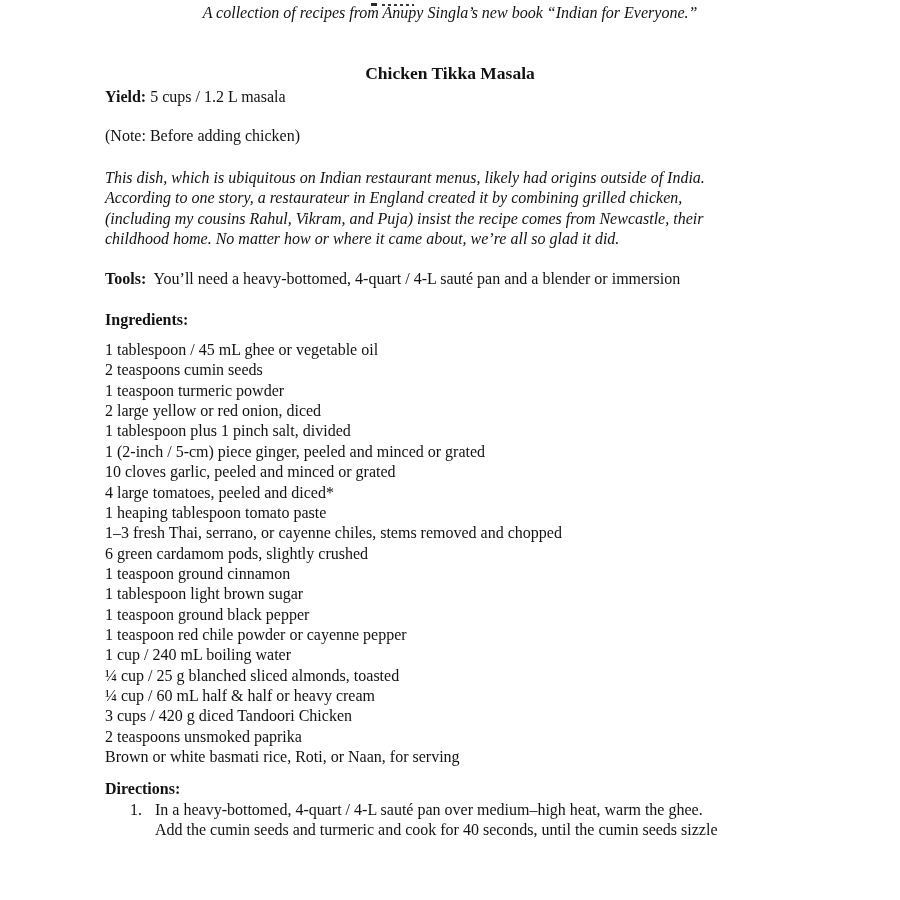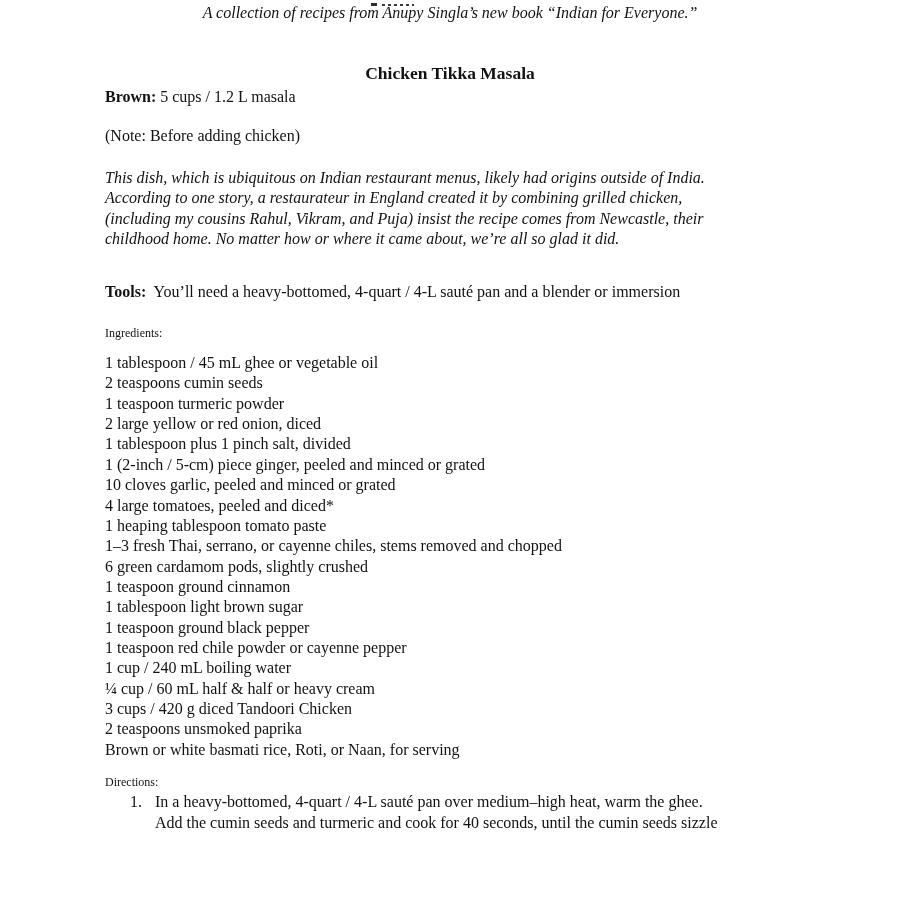--- a/index.html
+++ b/index.html
@@ -55,24 +55,24 @@
     font-size: 17.5px;
     line-height: 21px;
     font-weight: bold;
   }
   .yield { margin-top: 3px; }
   .note  { margin-top: 18px; }
   .intro {
     margin-top: 22px;
     font-style: italic;
   }
-  .tools { margin-top: 33px; }
+  .tools { margin-top: 20px; }
   .section-heading {
-    font-weight: normal;
-    font-size: 12px;
+    font-weight: bold;
+    font-size: 16px;
     line-height: 20.35px;
   }
   .ingredients-heading { margin-top: 20px; }
   .ingredients-list {
     margin-top: 10px;
     list-style: none;
   }
   .ingredient-line { display: block; }
   .directions-heading { margin-top: 12px; }
   .direction-item {
@@ -94,21 +94,21 @@
     <span class="blob"></span>
     <span class="dashes"></span>
   </div>
 
   <div class="content">
 
     <p class="subtitle">A collection of recipes from Anupy Singla’s new book “Indian for Everyone.”</p>
 
     <h1 class="title"><span class="b">Chicken </span><span class="i b">Tikka Masala</span></h1>
 
-    <p class="yield"><span class="b">Brown:</span><span> 5 cups / 1.2 L </span><span class="i">masala</span></p>
+    <p class="yield"><span class="b">Yield:</span><span> 5 cups / 1.2 L </span><span class="i">masala</span></p>
 
     <p class="note">(Note: Before adding chicken)</p>
 
     <div class="intro">
       <div>This dish, which is ubiquitous on Indian restaurant menus, likely had origins outside of India.</div>
       <div>According to one story, a restaurateur in England created it by combining grilled chicken,</div>
       <div>(including my cousins Rahul, Vikram, and Puja) insist the recipe comes from Newcastle, their</div>
       <div>childhood home. No matter how or where it came about, we’re all so glad it did.</div>
     </div>
 
@@ -145,20 +145,21 @@
         <li class="ingredient-line"><span>1 teaspoon ground cinnamon</span></li>
 
         <li class="ingredient-line"><span>1 tablespoon light brown sugar</span></li>
 
         <li class="ingredient-line"><span>1 teaspoon ground black pepper</span></li>
 
         <li class="ingredient-line"><span>1 teaspoon red chile powder or cayenne pepper</span></li>
 
         <li class="ingredient-line"><span>1 cup / 240 mL boiling water</span></li>
 
+        <li class="ingredient-line"><span>¼ cup / 25 g blanched sliced almonds, toasted</span></li>
 
         <li class="ingredient-line"><span>¼ cup / 60 mL half &amp; half or heavy cream</span></li>
 
         <li class="ingredient-line"><span>3 cups / 420 g diced </span><span class="i">Tandoori</span><span> Chicken</span></li>
 
         <li class="ingredient-line"><span>2 teaspoons unsmoked paprika</span></li>
 
         <li class="ingredient-line"><span>Brown or white basmati rice, </span><span class="i">Roti,</span><span> or </span><span class="i">Naan,</span><span> for serving</span></li>
       </ul>
 

